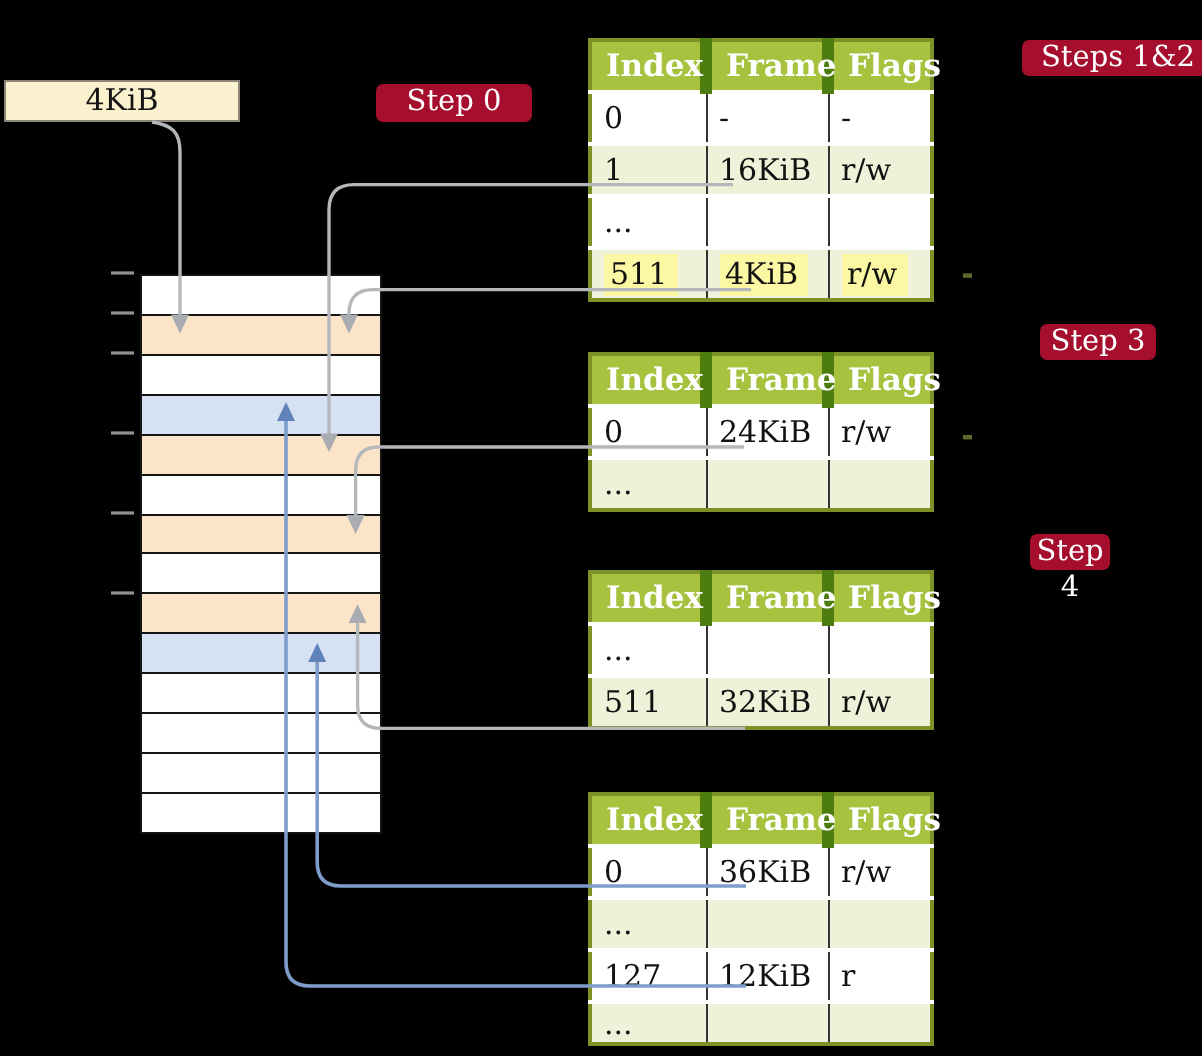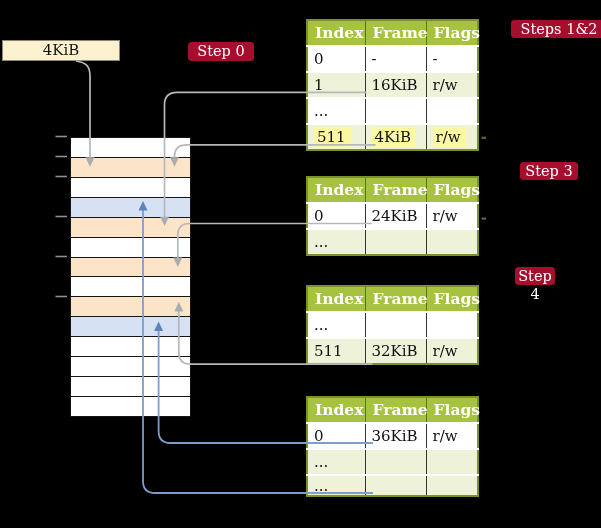--- a/index.html
+++ b/index.html
@@ -25,48 +25,48 @@
     border:1.6px solid #141414; background:#ffffff;
     display:flex; flex-direction:column;
   }
   .memrow { flex:1; border-bottom:1.6px solid #141414; background:#ffffff; }
   .memrow:last-child { border-bottom:none; }
   .memrow.white { background:#ffffff; }
   .memrow.peach { background:#fce4c8; }
   .memrow.blue  { background:#d6e2f3; }
   
   .ptable {
-    position:absolute; left:306px; width:171px; table-layout:fixed;
+    position:absolute; left:294px; width:171px; table-layout:fixed;
     border-collapse:collapse; border:2px solid #7d9226; background:#d946ef;
   }
   .ptable tr { height:26px; }
   .ptable tr.short { height:21px; }
   .ptable th {
     background:#a6c23e; color:#ffffff; font-weight:bold; text-align:left;
-    font-size:15.5px; padding:0 0 2px 7px; border-left:1px solid #4d7c0f;
+    font-size:15.5px; padding:0 0 2px 7px; border-left:6px solid #4d7c0f;
   }
   .ptable th:first-child { border-left:none; }
   .ptable td {
     background:#ffffff; color:#111111; font-size:15px; padding:0 0 0 6px;
     border-left:1.3px solid #333333; border-top:2px solid #ffffff;
   }
   .ptable td:first-child { border-left:none; }
   .ptable tr.green td { background:#edf2d8; }
   .ptable tr.hl .cv { background:#fbf7a2; padding:1px 5px 2px 3px; }
   
   .overlay { position:absolute; left:0; top:0; z-index:10; pointer-events:none; }
 </style>
 </head>
 <body>
 
 <div class="canvas">
 
   <div class="label4kib">4KiB</div>
 
-  <div class="badge" style="left:188px; top:42px; width:66px; height:19px; line-height:19px;">Step 0</div>
+  <div class="badge" style="left:188px; top:42px; width:78px; height:19px; line-height:19px;">Step 0</div>
   <div class="badge" style="left:511px; top:20px; width:96px;">Steps 1&amp;2</div>
   <div class="badge" style="left:520px; top:162px; width:58px;">Step 3</div>
   <div class="badge" style="left:515px; top:267px; width:40px;">Step 4</div>
 
   <div class="memstack">
     <div class="memrow white"></div>
     <div class="memrow peach"></div>
     <div class="memrow white"></div>
     <div class="memrow blue"></div>
     <div class="memrow peach"></div>
@@ -180,20 +180,25 @@
       </tr>
       <tr>
         <td><span class="cv">0</span></td>
         <td><span class="cv">36KiB</span></td>
         <td><span class="cv">r/w</span></td>
       </tr>
       <tr class="green">
         <td><span class="cv">...</span></td>
         <td><span class="cv"></span></td>
         <td><span class="cv"></span></td>
+      </tr>
+      <tr>
+        <td><span class="cv">127</span></td>
+        <td><span class="cv">12KiB</span></td>
+        <td><span class="cv">r</span></td>
       </tr>
       <tr class="green short">
         <td><span class="cv">...</span></td>
         <td><span class="cv"></span></td>
         <td><span class="cv"></span></td>
       </tr>
     </tbody>
   </table>
 
   <svg class="overlay" width="601" height="528" viewBox="0 0 601 528">

